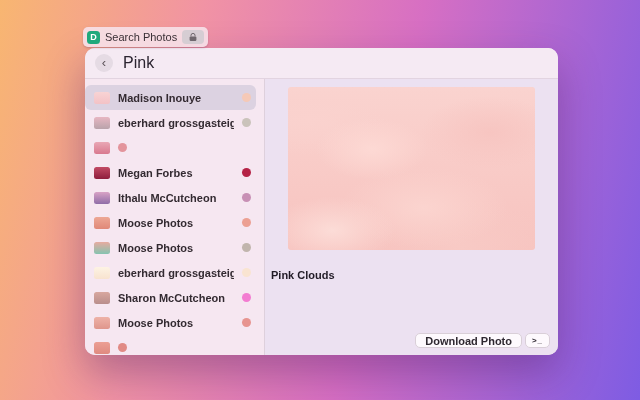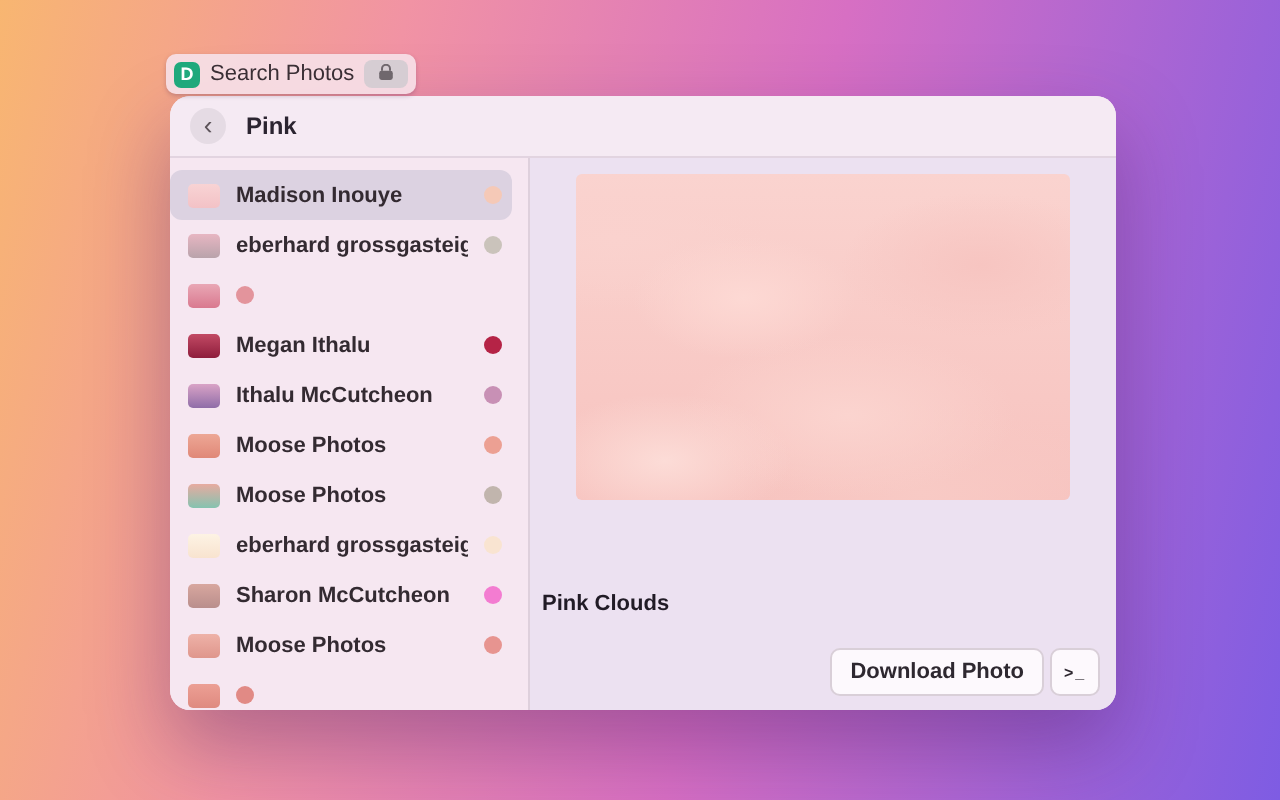--- a/index.html
+++ b/index.html
@@ -41,21 +41,21 @@
     height: 31px; flex: 0 0 31px;
     display: flex; align-items: center; gap: 10px; padding-left: 10px;
     background: #f5eaf3; border-bottom: 1px solid #e2d4e0;
   }
   .back-btn {
     width: 18px; height: 18px; border-radius: 50%;
     background: #e5dbe4; border: none; cursor: pointer;
     color: #5c5359; font-size: 13px; line-height: 16px; text-align: center;
     font-family: "Liberation Sans", sans-serif;
   }
-  .title { font-size: 12px; font-weight: 700; color: #2b2430; text-align: center; }
+  .title { font-size: 16px; font-weight: 400; color: #2b2430; text-align: center; }
 
   .body { flex: 1; display: flex; min-height: 0; }
 
   
   .sidebar {
     width: 180px; flex: 0 0 180px; background: #f6e7f1;
     border-right: 1px solid #ded0dc; padding-top: 6px; overflow: hidden;
   }
   .row {
     height: 25px; display: flex; align-items: center; gap: 8px;
@@ -80,28 +80,28 @@
       radial-gradient(ellipse 90px 48px at 18% 88%, #fcdcd7 0%, rgba(252,220,215,0) 70%),
       radial-gradient(ellipse 120px 58px at 55% 74%, #fbd4cf 0%, rgba(251,212,207,0) 70%),
       radial-gradient(ellipse 100px 52px at 82% 28%, #f7c5c1 0%, rgba(247,197,193,0) 70%),
       radial-gradient(ellipse 80px 44px at 34% 38%, #fdd9d4 0%, rgba(253,217,212,0) 70%),
       radial-gradient(ellipse 140px 66px at 70% 98%, #f8cac5 0%, rgba(248,202,197,0) 70%),
       radial-gradient(ellipse 110px 50px at 8% 20%, #fad2ce 0%, rgba(250,210,206,0) 70%),
       linear-gradient(180deg, #fad3cf, #f7c3bf);
   }
   .caption {
     position: absolute; left: 6px; top: 190px;
-    font-size: 11px; font-weight: 700; color: #211b26; margin-top: 27px;
+    font-size: 11px; font-weight: 700; color: #211b26;
   }
   .actions {
     position: absolute; right: 8px; bottom: 7px;
     display: flex; gap: 3px;
   }
   .download-btn, .terminal-btn {
-    height: 24px; border-radius: 5px; border: 1px solid #d9cfd8;
+    height: 15px; border-radius: 5px; border: 1px solid #d9cfd8;
     background: #fdf9fd; color: #2e2830; cursor: pointer;
     font-family: "Liberation Sans", sans-serif;
     display: flex; align-items: center; justify-content: center;
   }
   .download-btn { padding: 0 9px; font-size: 11px; font-weight: 600; }
   .terminal-btn { width: 25px; font-size: 8px; font-weight: 700; letter-spacing: 1px; }
 </style>
 </head>
 <body>
 
@@ -137,21 +137,21 @@
     <div class="thumb" style="background: linear-gradient(rgb(231, 182, 194), rgb(185, 163, 171));"></div>
     <span class="row-name">eberhard grossgasteiger</span>
     <div class="dot" style="background: rgb(202, 195, 187);"></div>
   </div>
         <div class="row">
     <div class="thumb" style="background: linear-gradient(rgb(233, 167, 181), rgb(217, 121, 143));"></div>
     <div class="dot" style="background: rgb(227, 148, 156);"></div>
   </div>
         <div class="row">
     <div class="thumb" style="background: linear-gradient(rgb(194, 74, 100), rgb(142, 29, 60));"></div>
-    <span class="row-name">Megan Ithalu</span>
+    <span class="row-name">Megan Forbes</span>
     <div class="dot" style="background: rgb(181, 35, 70);"></div>
   </div>
         <div class="row">
     <div class="thumb" style="background: linear-gradient(rgb(217, 163, 198), rgb(143, 109, 168));"></div>
     <span class="row-name">Ithalu McCutcheon</span>
     <div class="dot" style="background: rgb(200, 144, 181);"></div>
   </div>
         <div class="row">
     <div class="thumb" style="background: linear-gradient(rgb(237, 167, 149), rgb(224, 136, 120));"></div>
     <span class="row-name">Moose Photos</span>

